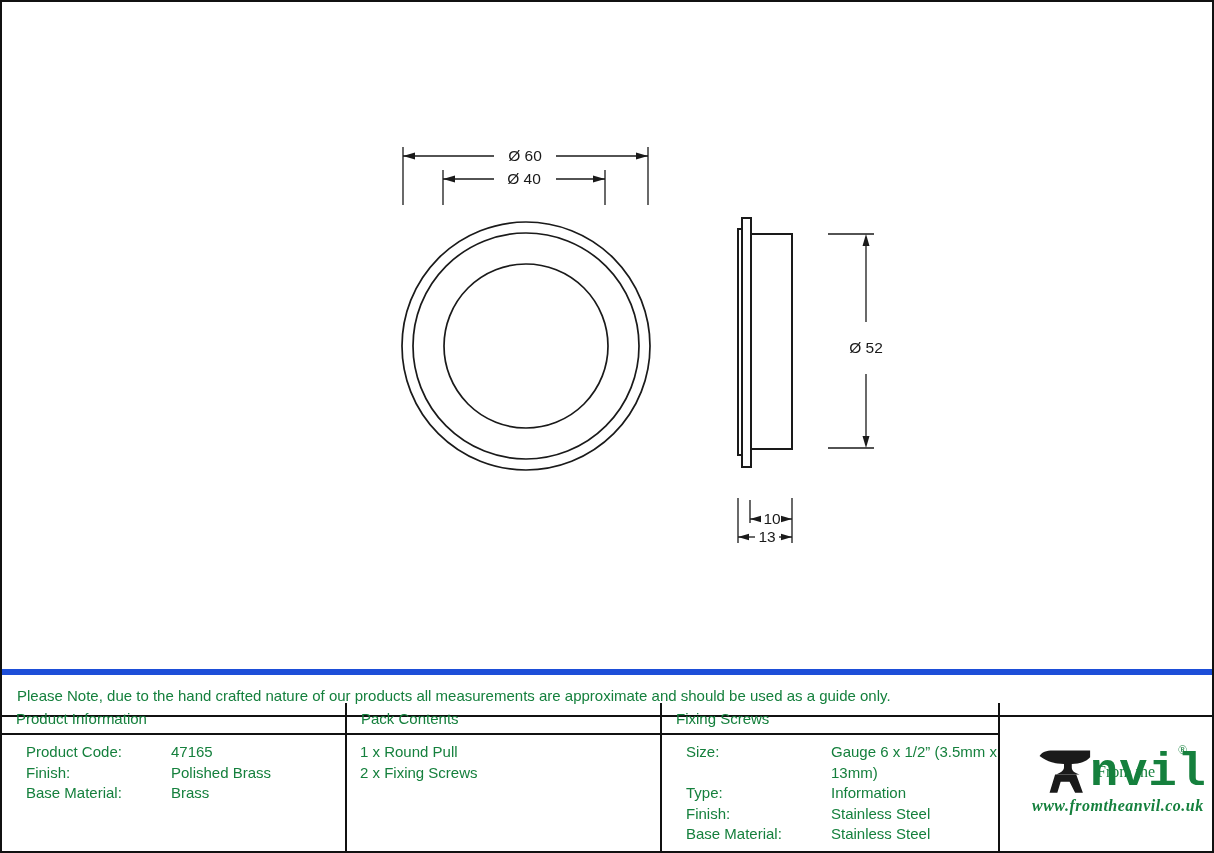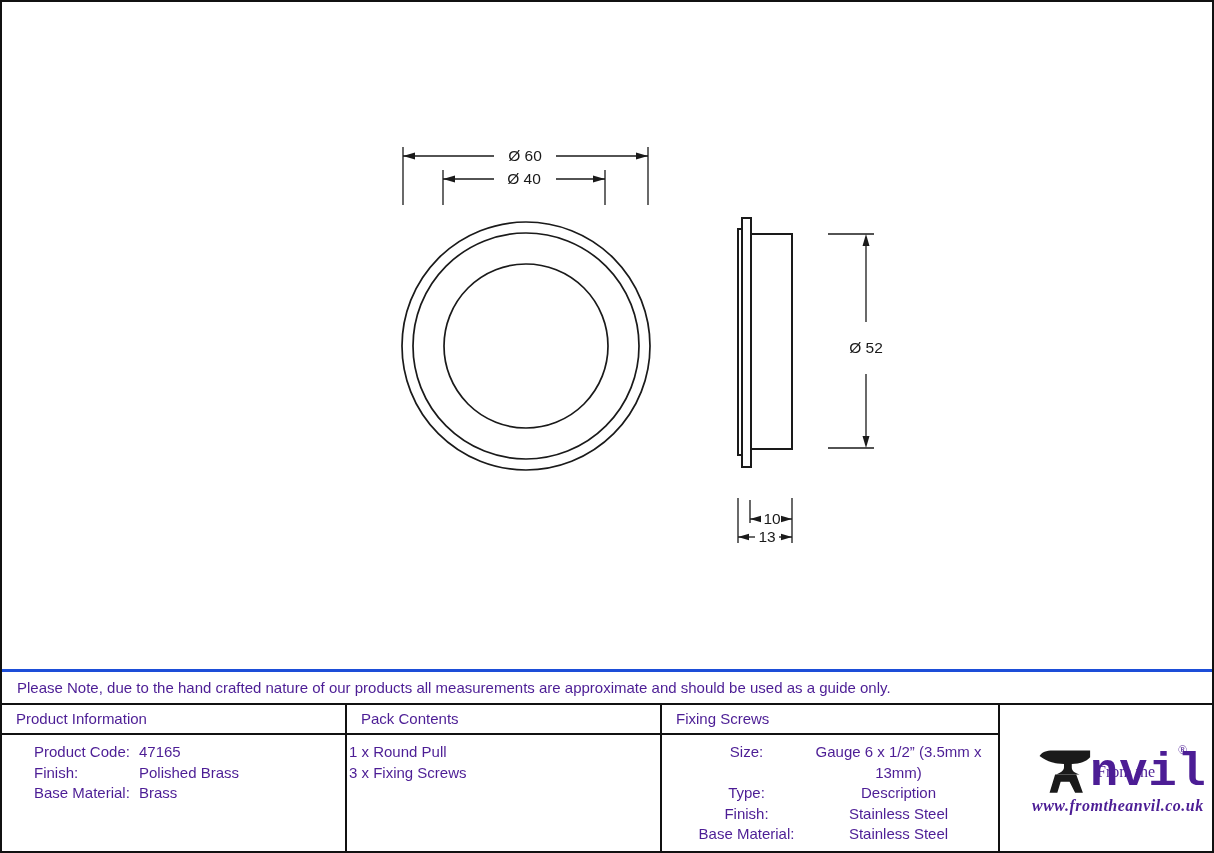--- a/index.html
+++ b/index.html
@@ -3,57 +3,57 @@
 <meta charset="utf-8">
 <style>
   html,body{margin:0;padding:0;background:#fff;}
   .page{
     position:relative;
     width:1214px;height:853px;
     box-sizing:border-box;
     border:2px solid #111;
     background:#fff;
     font-family:"Liberation Sans", sans-serif;
-    color:#4c1d95;
+    color:#15803d;
     overflow:hidden;
   }
   svg.drawing{position:absolute;left:0;top:0;width:1210px;height:667px;display:block;}
   svg.drawing line, svg.drawing circle, svg.drawing rect{stroke:#1a1a1a;fill:none;}
   svg.drawing .thin{stroke-width:1.3;}
   svg.drawing .med{stroke-width:1.7;}
   svg.drawing .thick{stroke-width:2;fill:#fff;}
   svg.drawing polygon{fill:#1a1a1a;stroke:none;}
   svg.drawing text{
     font-family:"Liberation Sans", sans-serif;
     font-size:15.5px;fill:#1a1a1a;text-anchor:middle;stroke:none;
   }
   .note-row{
-    position:absolute;left:0;top:667px;width:1210px;height:36px;
+    position:absolute;left:0;top:667px;width:1210px;height:48px;
     box-sizing:border-box;
-    border-top:3px solid #1d4ed8;border-bottom:2px solid #111;
+    border-top:6px solid #1d4ed8;border-bottom:2px solid #111;
     display:flex;align-items:center;
     padding-left:15px;font-size:15px;
   }
   .info-grid{
     position:absolute;left:0;top:701px;width:1210px;height:148px;
     display:grid;
     grid-template-columns:345px 315px 338px 212px;
     grid-template-rows:32px 1fr;
   }
   .cell{box-sizing:border-box;font-size:15px;}
   .c1{grid-column:1;}
   .c2{grid-column:2;}
-  .c3{grid-column:3;text-align:center;}
+  .c3{grid-column:3;}
   .hdr{grid-row:1;border-right:2px solid #111;border-bottom:2px solid #111;
        display:flex;align-items:center;padding-left:14px;}
   .bodycell{grid-row:2;border-right:2px solid #111;padding-top:7px;}
-  .kv{display:flex;line-height:20.5px;padding-left:32px;}
+  .kv{display:flex;line-height:20.5px;padding-left:24px;gap:40px;}
   .kv .k{width:105px;flex:0 0 105px;}
   .kv .v{flex:1;}
-  .pl{line-height:20.5px;padding-left:2px;}
+  .pl{line-height:20.5px;padding-left:13px;}
   .logo-cell{grid-column:4;grid-row:1 / 3;position:relative;}
   .anvil-svg{position:absolute;left:34px;top:42px;width:60px;height:50px;}
   .anvil-svg path{fill:#1a1a1a;}
   .from-the{
     position:absolute;left:97px;top:28px;
     font-family:"Liberation Serif", serif;font-size:16px;margin-top:32px;
   }
   .nvil{
     position:absolute;left:90px;top:46px;line-height:1;
     font-family:Liberation Mono, monospace;font-size:47px;font-weight:bold;
@@ -157,31 +157,31 @@
         <span class="v">Polished Brass</span>
       </div>
       <div class="kv">
         <span class="k">Base Material:</span>
         <span class="v">Brass</span>
       </div>
     </div>
 
     <div class="cell bodycell c2">
       <div class="pl">1 x Round Pull</div>
-      <div class="pl">3 x Fixing Screws</div>
+      <div class="pl">2 x Fixing Screws</div>
     </div>
 
     <div class="cell bodycell c3">
       <div class="kv">
         <span class="k">Size:</span>
         <span class="v">Gauge 6 x 1/2” (3.5mm x 13mm)</span>
       </div>
       <div class="kv">
         <span class="k">Type:</span>
-        <span class="v">Description</span>
+        <span class="v">Information</span>
       </div>
       <div class="kv">
         <span class="k">Finish:</span>
         <span class="v">Stainless Steel</span>
       </div>
       <div class="kv">
         <span class="k">Base Material:</span>
         <span class="v">Stainless Steel</span>
       </div>
     </div>

